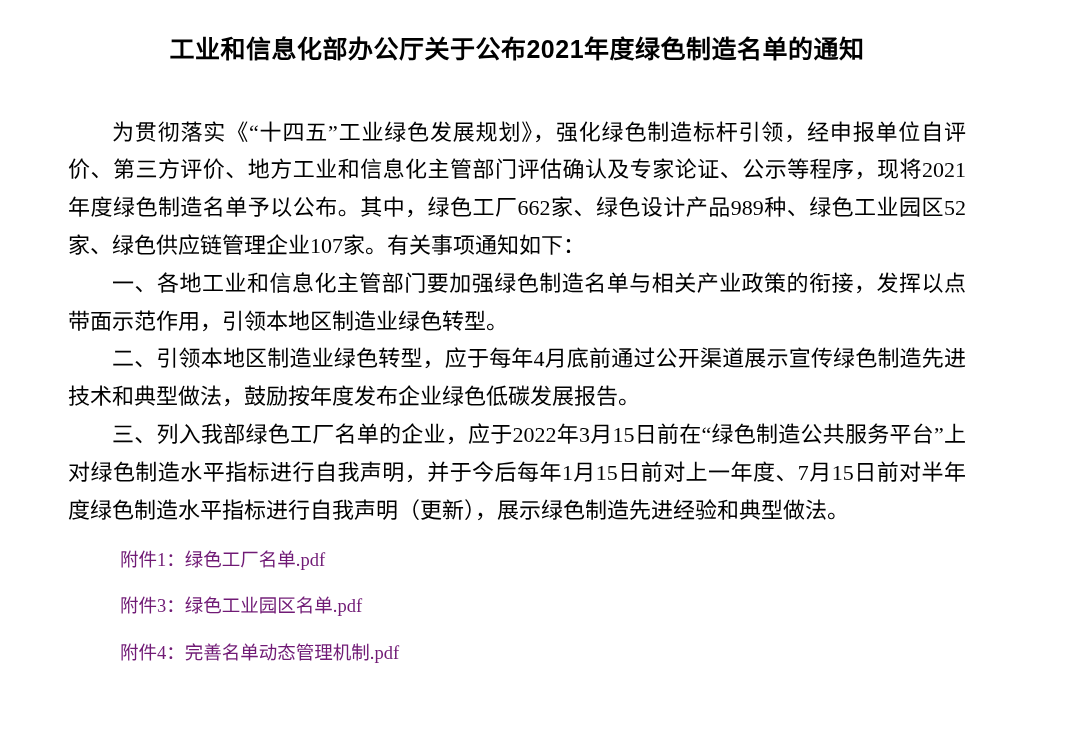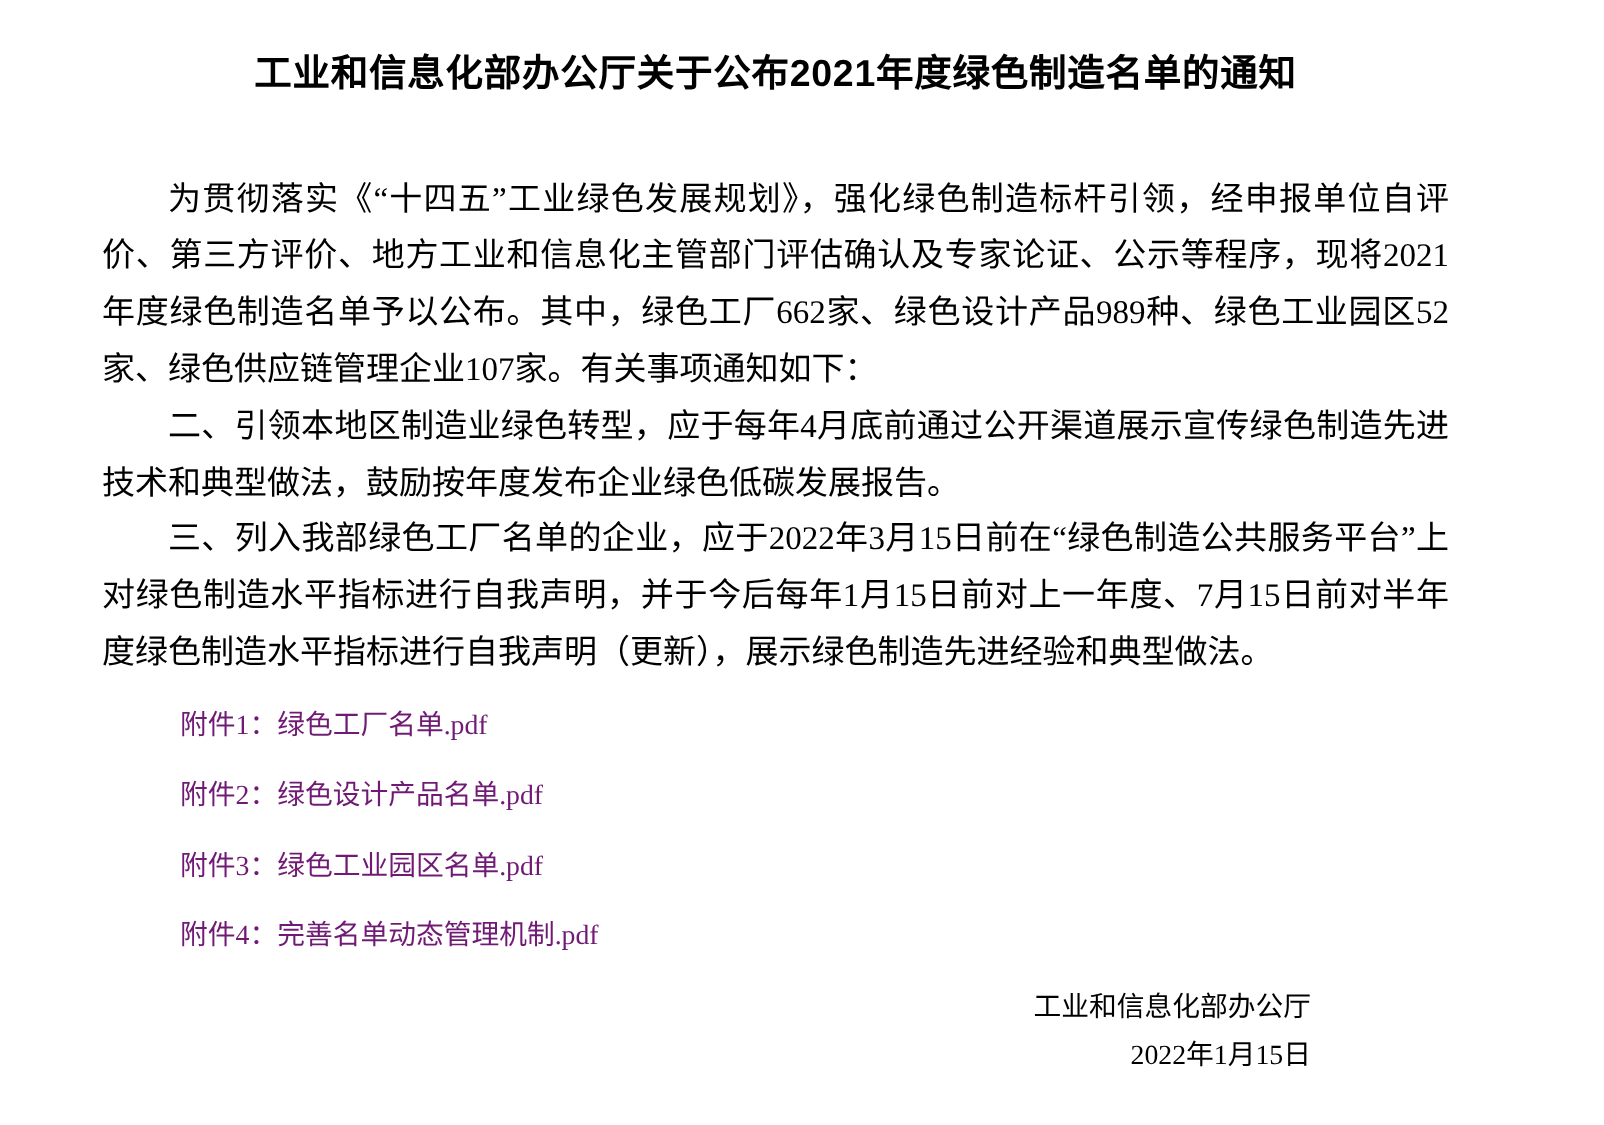--- a/index.html
+++ b/index.html
@@ -69,29 +69,25 @@
 </head>
 <body>
 
 <div class="page">
 
   <h1 class="doc-title">工业和信息化部办公厅关于公布2021年度绿色制造名单的通知</h1>
 
   <div class="body-wrap">
 
     <p class="para">为贯彻落实《“十四五”工业绿色发展规划》，强化绿色制造标杆引领，经申报单位自评价、第三方评价、地方工业和信息化主管部门评估确认及专家论证、公示等程序，现将2021年度绿色制造名单予以公布。其中，绿色工厂662家、绿色设计产品989种、绿色工业园区52家、绿色供应链管理企业107家。有关事项通知如下：</p>
+    <p class="para">一、各地工业和信息化主管部门要加强绿色制造名单与相关产业政策的衔接，发挥以点带面示范作用，引领本地区制造业绿色转型。</p>
     <p class="para">二、引领本地区制造业绿色转型，应于每年4月底前通过公开渠道展示宣传绿色制造先进技术和典型做法，鼓励按年度发布企业绿色低碳发展报告。</p>
     <p class="para">三、列入我部绿色工厂名单的企业，应于2022年3月15日前在“绿色制造公共服务平台”上对绿色制造水平指标进行自我声明，并于今后每年1月15日前对上一年度、7月15日前对半年度绿色制造水平指标进行自我声明（更新），展示绿色制造先进经验和典型做法。</p>
 
     <div class="attach-list">
       <p class="attach">附件1：绿色工厂名单.pdf</p>
-      <p class="attach">附件2：绿色设计产品名单.pdf</p>
       <p class="attach">附件3：绿色工业园区名单.pdf</p>
       <p class="attach">附件4：完善名单动态管理机制.pdf</p>
     </div>
 
-    <div class="signature">
-      <div>工业和信息化部办公厅</div>
-      <div>2022年1月15日</div>
-    </div>
 
   </div>
 </div>
 
 </body></html>

